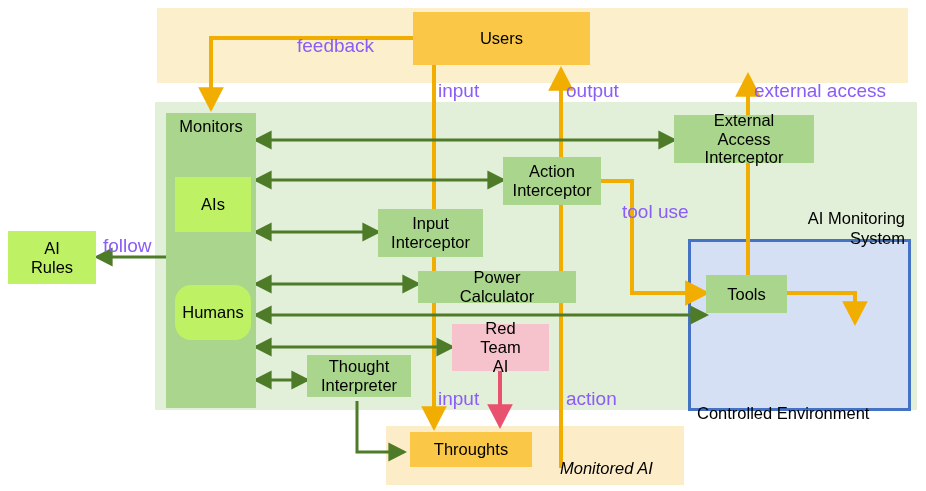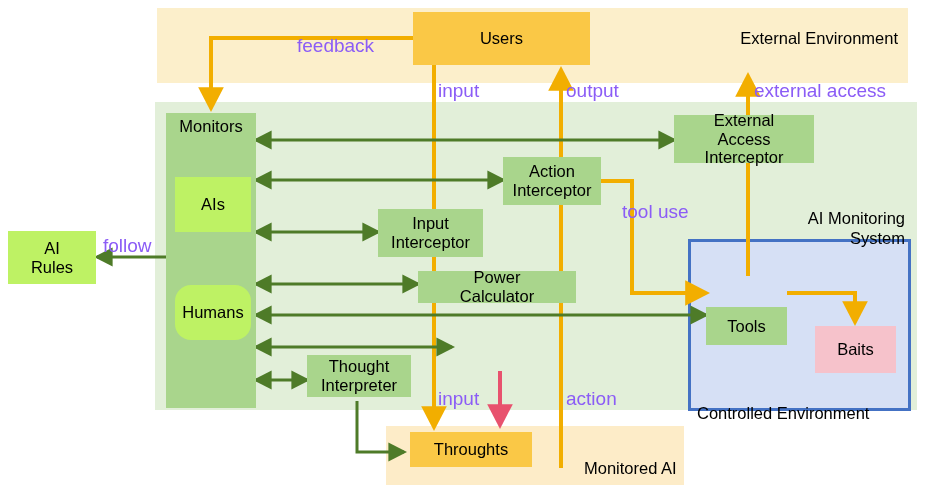--- a/index.html
+++ b/index.html
@@ -147,52 +147,50 @@
 
   <div class="node green-light" style="left:378px;top:209px;width:105px;height:48px;white-space:pre-line;">
     <span>Input
 Interceptor</span>
   </div>
 
   <div class="node green-light" style="left:418px;top:271px;width:158px;height:32px;">
     <span>Power Calculator</span>
   </div>
 
+  <div class="node pink" style="left:452px;top:324px;width:97px;height:47px;white-space:pre-line;">
+    <span>Red Team
+AI</span>
+  </div>
 
   <div class="node green-light" style="left:307px;top:355px;width:104px;height:42px;white-space:pre-line;">
     <span>Thought
 Interpreter</span>
   </div>
 
-  <div class="node green-light" style="left:706px;top:275px;width:81px;height:38px;margin-top:32px;">
+  <div class="node green-light" style="left:706px;top:275px;width:81px;height:38px;">
     <span>Tools</span>
   </div>
 
-  <div class="node pink" style="left:815px;top:326px;width:81px;height:47px;">
-    <span>Baits</span>
-  </div>
 
   <div class="node yellow" style="left:410px;top:432px;width:122px;height:35px;">
     <span>Throughts</span>
   </div>
 
-  <div class="panel-label" style="left:608px;top:10px;width:290px;">
-    <span>External Environment</span>
-  </div>
 
   <div class="panel-label left" style="left:697px;top:385px;width:215px;">
     <span>Controlled Environment</span>
   </div>
 
   <div class="panel-label" style="left:700px;top:190px;width:205px;">
     <span>AI Monitoring
 System</span>
   </div>
 
-  <div class="panel-label left" style="left:584px;top:440px;width:140px;">
+  <div class="panel-label left" style="left:560px;top:440px;width:140px;font-style:italic;">
     <span>Monitored AI</span>
   </div>
 
   <div class="edge-label" style="left:297px;top:35px;">feedback</div>
 
   <div class="edge-label" style="left:438px;top:80px;">input</div>
 
   <div class="edge-label" style="left:566px;top:80px;">output</div>
 
   <div class="edge-label" style="left:754px;top:80px;">external access</div>

